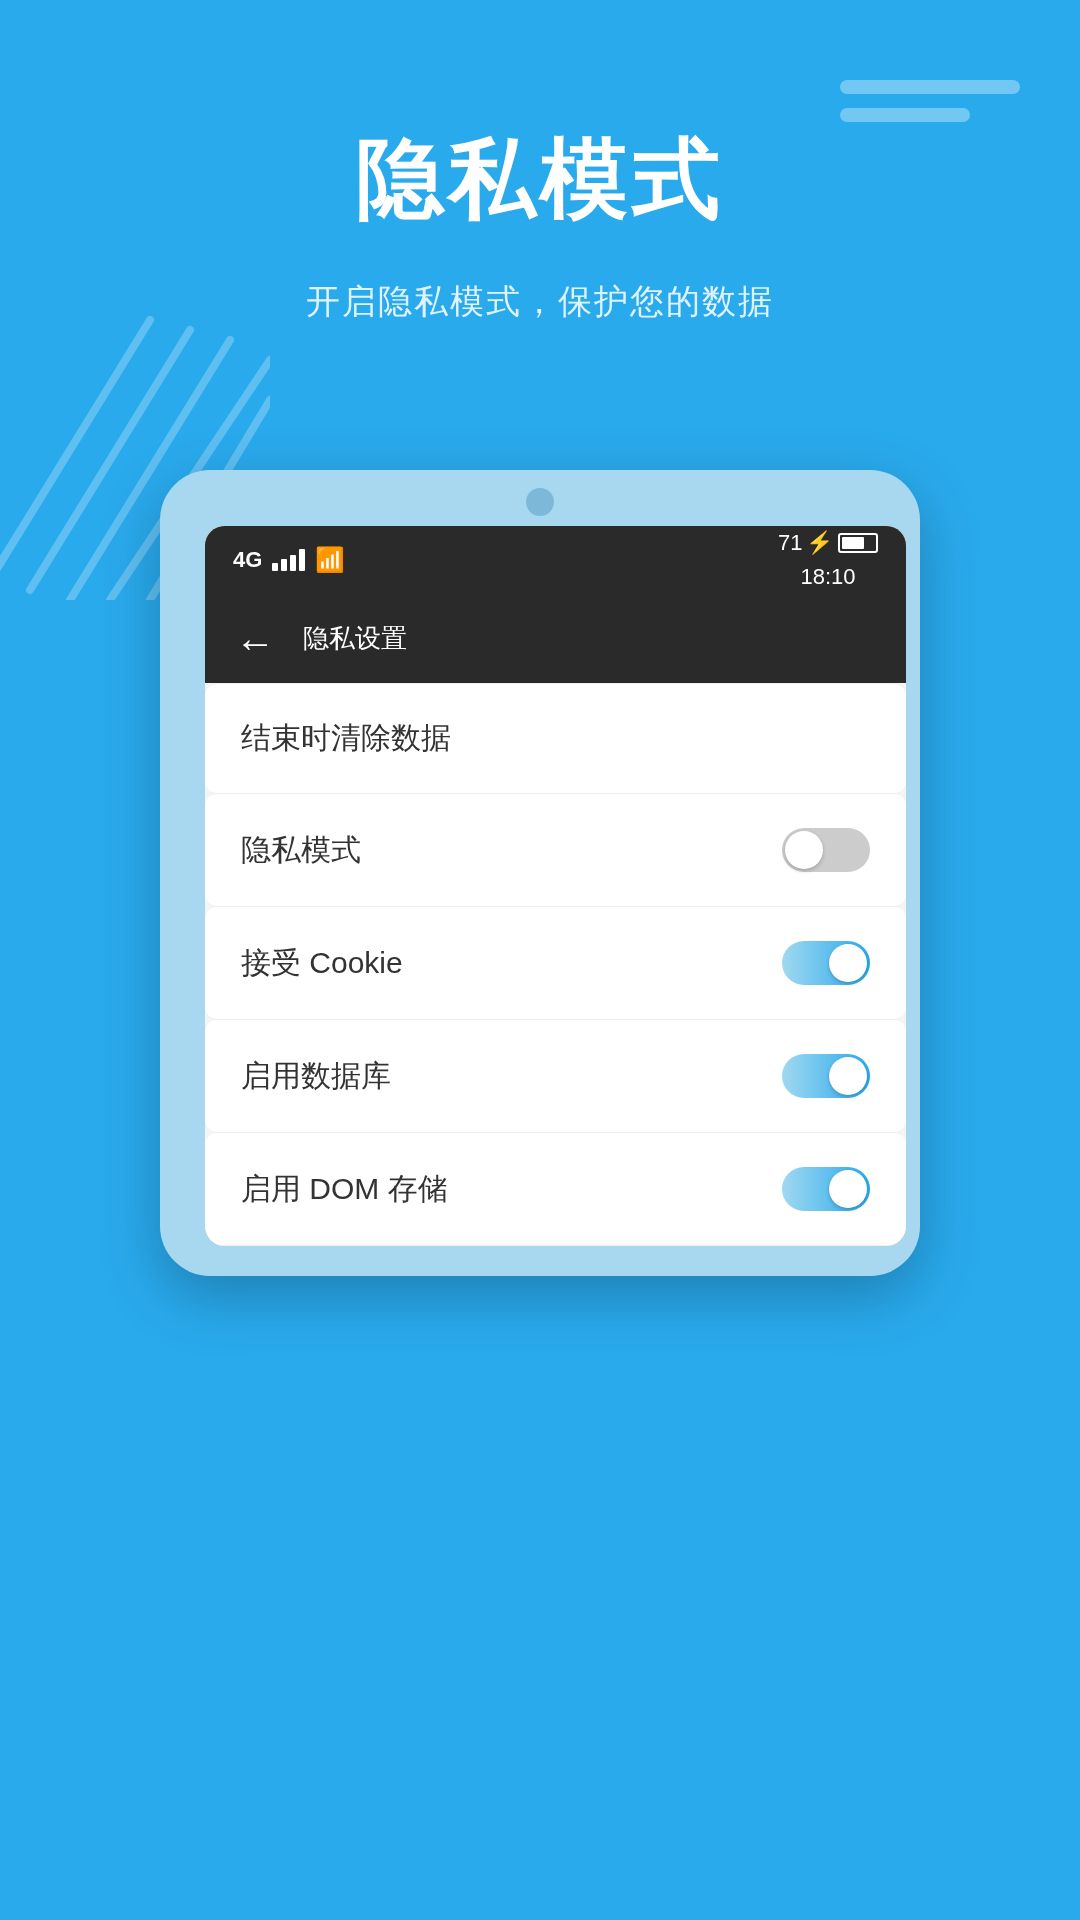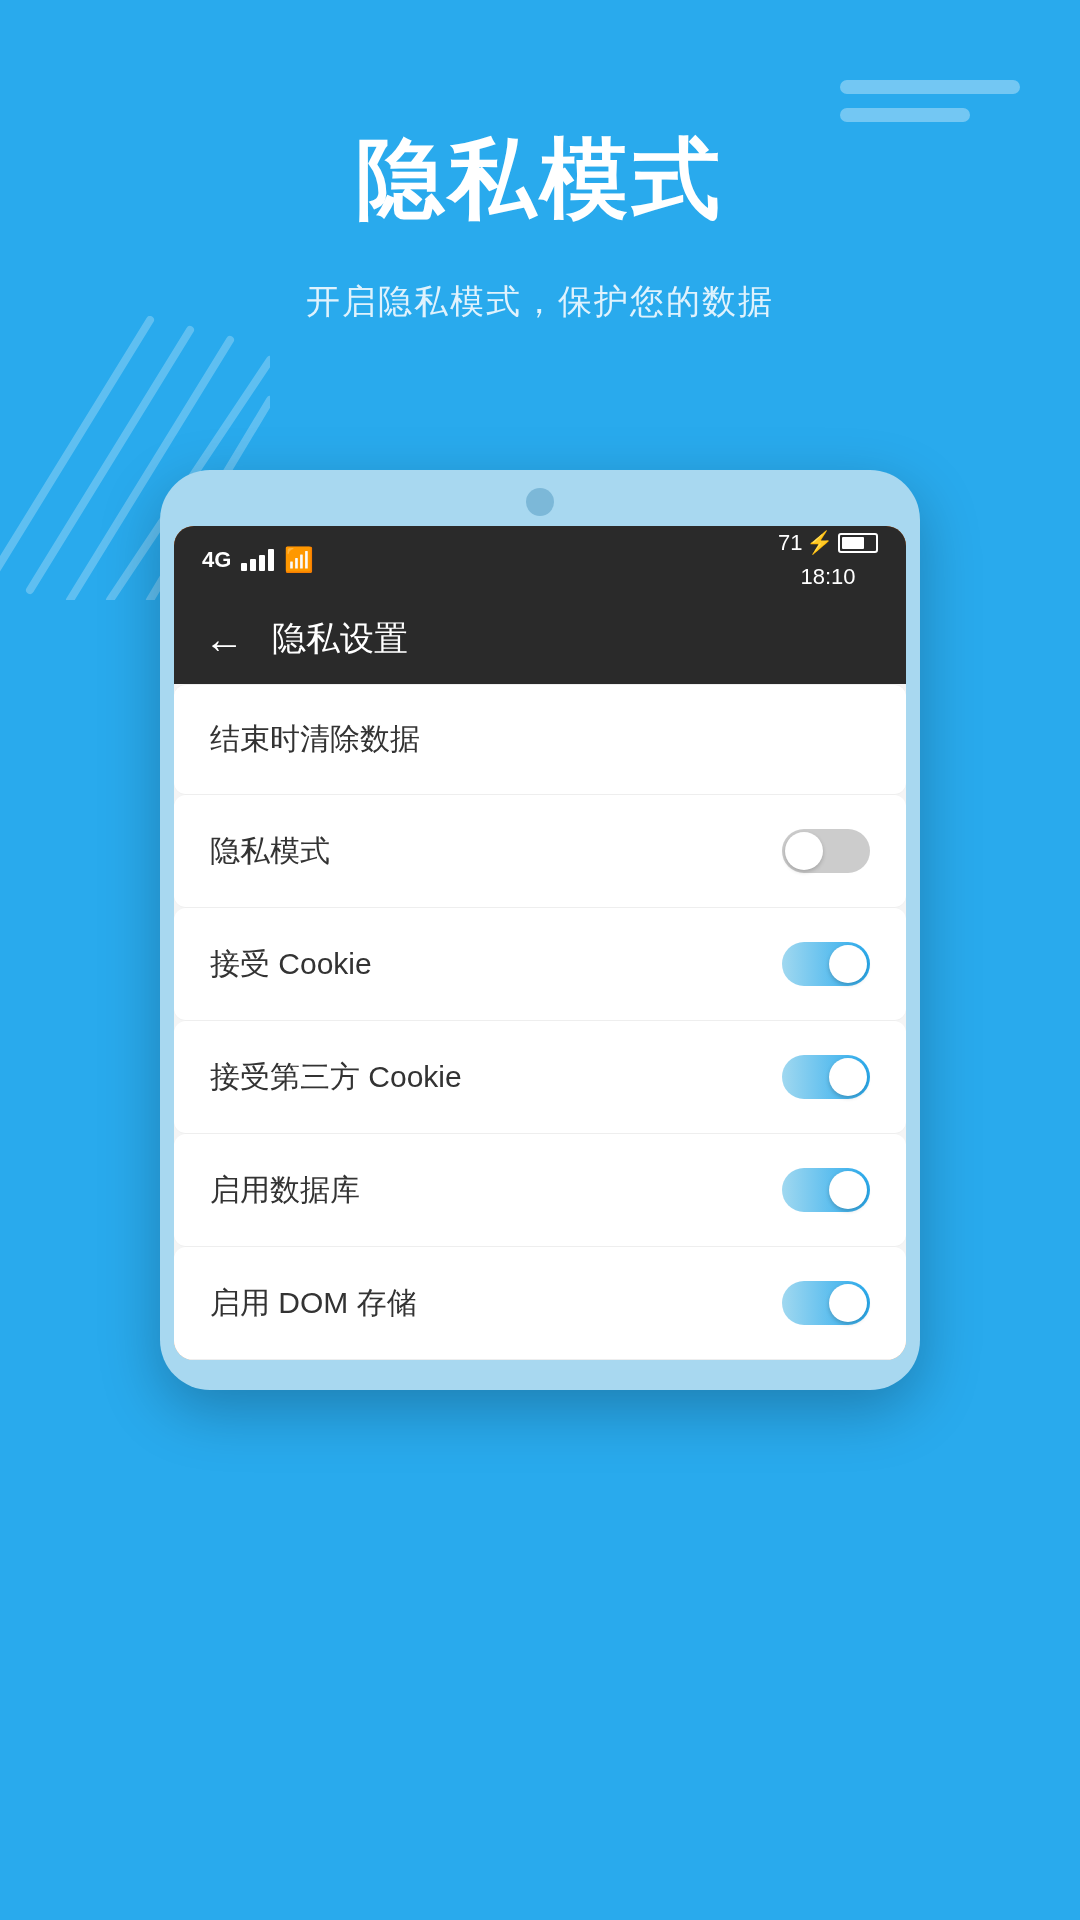--- a/index.html
+++ b/index.html
@@ -74,20 +74,21 @@
       height: 28px;
       background: #7cb8d8;
       border-radius: 50%;
       margin: 0 auto 10px;
     }
 
     .phone-screen {
       background: #f97316;
       border-radius: 20px;
       overflow: hidden;
+      margin-left: 31px;
     }
 
     
     .status-bar {
       background: #2a2a2a;
       display: flex;
       align-items: center;
       justify-content: space-between;
       padding: 14px 28px;
       height: 68px;
@@ -166,21 +167,21 @@
     }
 
     .nav-back {
       color: #ffffff;
       font-size: 40px;
       cursor: pointer;
     }
 
     .nav-title {
       color: #ffffff;
-      font-size: 34px;
+      font-size: 26px;
       font-weight: 500;
     }
 
     
     .settings-list {
       background: #f5f5f5;
     }
 
     .settings-item {
       background: #ffffff;
@@ -322,26 +323,20 @@
           </div>
         </div>
 
         <div class="settings-item">
           <span class="item-label">接受 Cookie</span>
           <div class="toggle on">
             <div class="toggle-thumb"></div>
           </div>
         </div>
 
-        <div class="settings-item">
-          <span class="item-label">接受第三方 Cookie</span>
-          <div class="toggle on">
-            <div class="toggle-thumb"></div>
-          </div>
-        </div>
 
 
         <div class="settings-item">
           <span class="item-label">启用数据库</span>
           <div class="toggle on">
             <div class="toggle-thumb"></div>
           </div>
         </div>
 
         <div class="settings-item">

